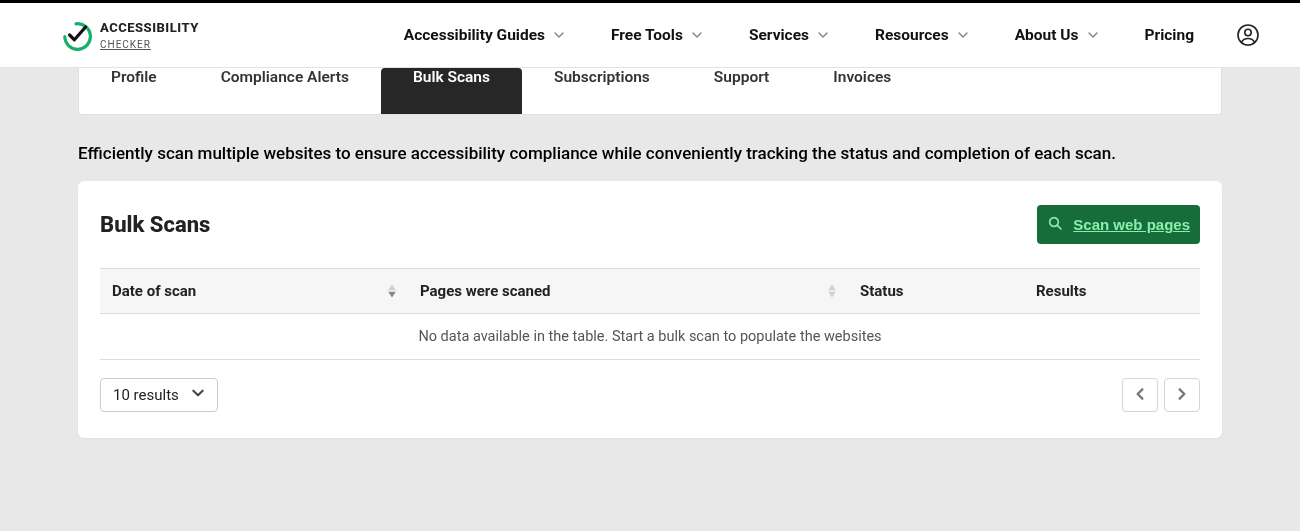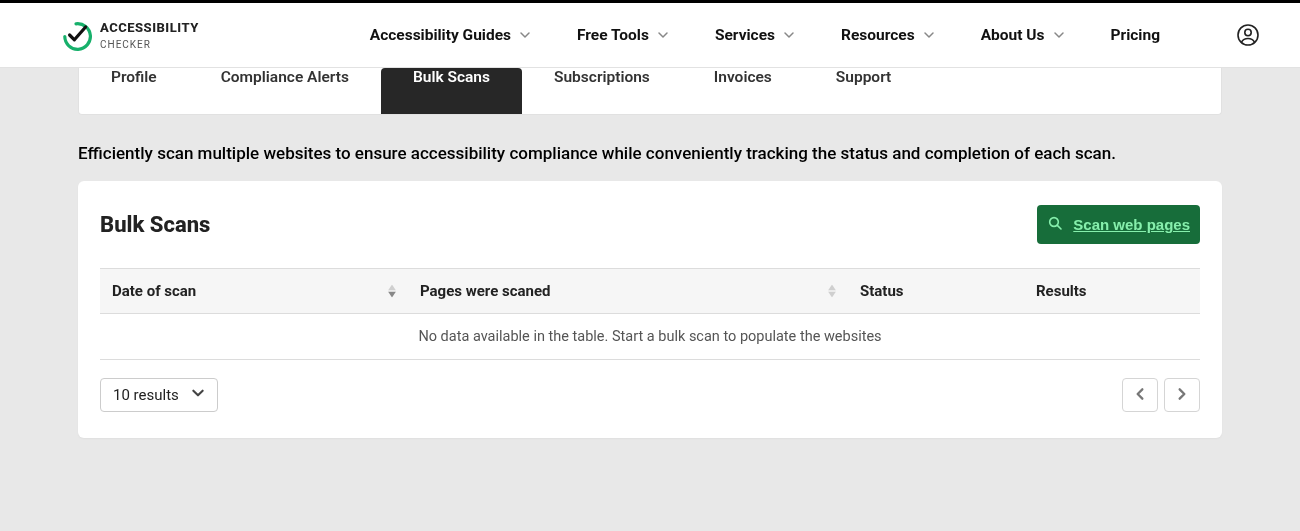--- a/index.html
+++ b/index.html
@@ -16,21 +16,20 @@
     height: 3px;
     width: 100%;
   }
   header.main-header {
     background: #fff;
     height: 65px;
     display: flex;
     align-items: center;
     padding: 0 40px 0 60px;
     border-bottom: 1px solid #e2e2e2;
-    gap: 34px;
   }
   .logo-wrap {
     display: flex;
     align-items: center;
     gap: 8px;
     margin-right: auto;
   }
   .logo-mark {
     width: 32px;
     height: 32px;
@@ -44,20 +43,21 @@
   .logo-text .line1 {
     font-weight: 800;
     font-size: 13px;
     letter-spacing: 0.5px;
   }
   .logo-text .line2 {
     font-size: 10px;
     letter-spacing: 1px;
     color: #555;
     margin-top: 6px;
+    text-decoration: underline;
   }
   nav.primary-nav {
     display: flex;
     align-items: center;
     gap: 46px;
   }
   nav.primary-nav .nav-item {
     display: flex;
     align-items: center;
     gap: 8px;
@@ -303,24 +303,24 @@
   <div class="tab">
       <span>Compliance Alerts</span>
     </div>
   <div class="tab active">
       <span>Bulk Scans</span>
     </div>
   <div class="tab">
       <span>Subscriptions</span>
     </div>
   <div class="tab">
+      <span>Support</span>
+    </div>
+  <div class="tab">
       <span>Invoices</span>
-    </div>
-  <div class="tab">
-      <span>Support</span>
     </div>
 </div>
 
 <p class="intro-text">Efficiently scan multiple websites to ensure accessibility compliance while conveniently tracking the status and completion of each scan.</p>
 
 <section class="card">
   <div class="card-head">
     <h2 class="card-title">Bulk Scans</h2>
     <button class="scan-btn">
       <span>

